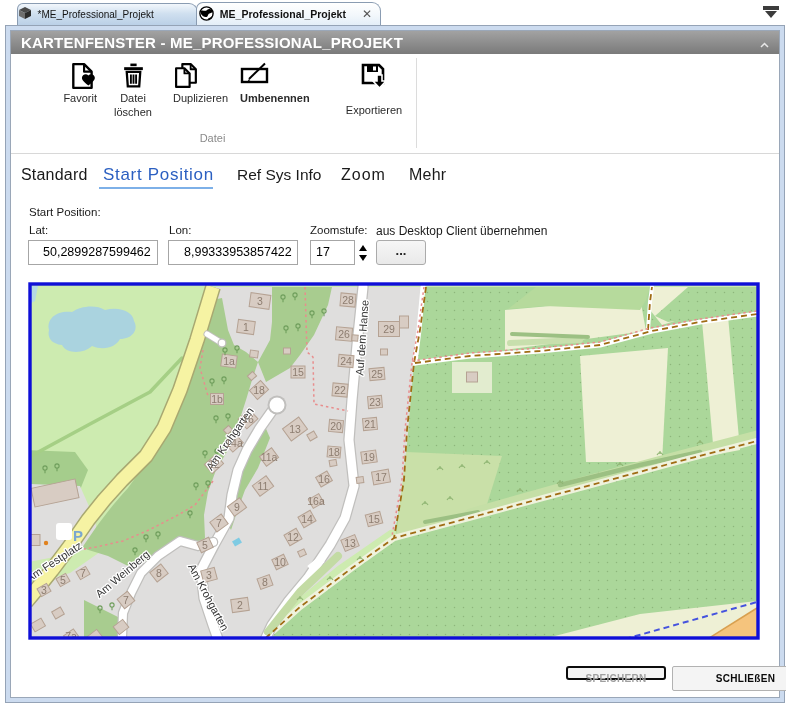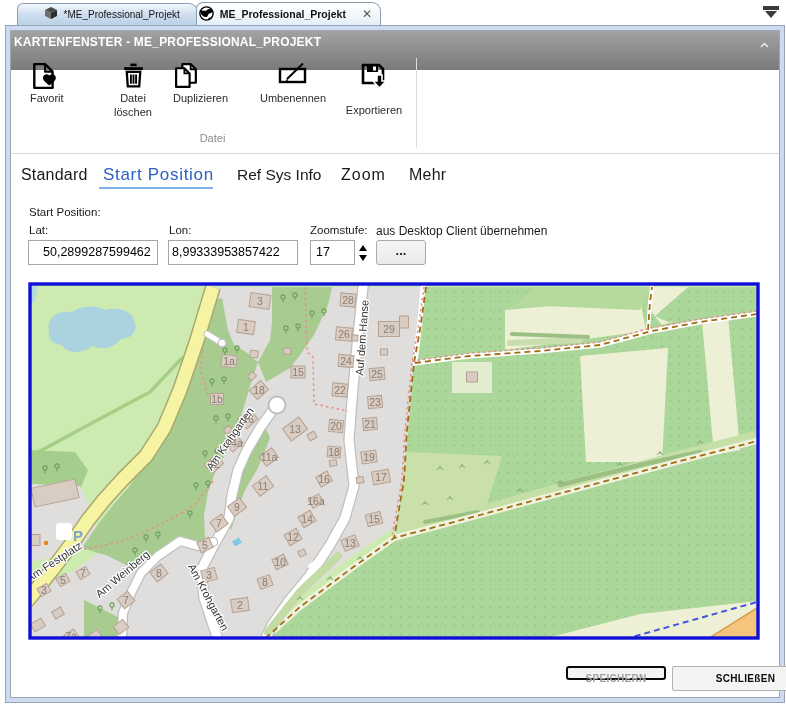--- a/index.html
+++ b/index.html
@@ -1,47 +1,47 @@
 <!DOCTYPE html>
 <html><head><meta charset="utf-8"><style>
 *{margin:0;padding:0;box-sizing:border-box;}
 body{width:786px;height:709px;position:relative;background:#fff;overflow:hidden;
  font-family:"Liberation Sans",sans-serif;}
 .abs{position:absolute;}
 </style></head><body>
 
 <div class="abs" style="left:17px;top:3px;width:181px;height:23px;border:1px solid #8a9cb2;border-bottom:none;
  border-radius:6px 9px 0 0;background:linear-gradient(#f2f7fc,#cfdfef 45%,#b9cfe6);
- font-size:10px;color:#141414;line-height:22px;padding-left:26px;white-space:nowrap;"><svg width="14" height="14" viewBox="0 0 14 14" style="vertical-align:-2px">
+ font-size:10px;color:#141414;line-height:22px;padding-left:0;white-space:nowrap;"><svg width="14" height="14" viewBox="0 0 14 14" style="vertical-align:-2px">
       <path d="M7,1 L13,4 L7,7 L1,4 Z" fill="#4a4a4a"></path>
       <path d="M1,4 L7,7 L7,13 L1,10 Z" fill="#6e6e6e"></path>
       <path d="M13,4 L7,7 L7,13 L13,10 Z" fill="#2b2b2b"></path>
     </svg>&nbsp; *ME_Professional_Projekt</div>
 <div class="abs" style="left:196px;top:2px;width:185px;height:24px;border:1px solid #8a9cb2;border-bottom:none;
  border-radius:7px 9px 0 0;background:linear-gradient(#ffffff,#f2f7fb 55%,#e2edf7);
  font-size:10.5px;color:#111;font-weight:bold;line-height:23px;padding-left:2px;white-space:nowrap;"><svg width="15" height="15" viewBox="0 0 15 15" style="vertical-align:-3px">
       <circle cx="7.5" cy="7.5" r="6.6" fill="#fff" stroke="#000" stroke-width="1.4"></circle>
       <path d="M2,5 c2,-1.5 4,1 6,-1 c1.5,-1.5 4,-1 5.5,0.5 c0.5,2 -1,2.5 -3,3 c-2,0.5 -1,3 -3,3.5 c-2,0.5 -4,-1 -5.5,-3 z" fill="#000"></path>
       <path d="M9,12.5 c1.5,-1 3,-1 4,-2.5 l0.5,1 c-1,1.5 -2.5,2.5 -4,2.5 z" fill="#000"></path>
     </svg>&nbsp; ME_Professional_Projekt<span style="position:absolute;right:8px;top:0;font-weight:normal;color:#555;font-size:12px;">✕</span></div>
 <div class="abs" style="left:763px;top:6px;width:16px;height:3.5px;background:#3c3c3c;"></div>
 <div class="abs" style="left:765px;top:11px;width:0;height:0;border-left:6px solid transparent;border-right:6px solid transparent;border-top:7px solid #3c3c3c;"></div>
 
 <div class="abs" style="left:5px;top:25px;width:780px;height:678px;border:1px solid #95a3b6;"></div>
 <div class="abs" style="left:6px;top:26px;width:778px;height:676px;border:4px solid #ccdbef;"></div>
 <div class="abs" style="left:10px;top:30px;width:770px;height:668px;border:1px solid #9aa7b8;background:#fff;"></div>
 
-<div class="abs" style="left:11px;top:31px;width:768px;height:39px;background:linear-gradient(#a2a2a2,#7a7a7a);
- color:#fff;font-weight:bold;font-size:12px;line-height:23px;padding-left:3px;letter-spacing:0.2px;">KARTENFENSTER - ME_PROFESSIONAL_PROJEKT</div>
+<div class="abs" style="left:11px;top:31px;width:768px;height:23px;background:linear-gradient(#a2a2a2,#7a7a7a);
+ color:#fff;font-weight:bold;font-size:15px;line-height:23px;padding-left:10px;letter-spacing:0.2px;">KARTENFENSTER - ME_PROFESSIONAL_PROJEKT</div>
 <div class="abs" style="left:760px;top:36px;width:9px;height:9px;">
  <svg width="9" height="9">
       <path d="M1,6 L4.5,2.5 L8,6" stroke="#e8e8e8" stroke-width="1.5" fill="none"></path>
     </svg></div>
 
-<div style="position:absolute;left:30px;top:62px;width:80px;text-align:left;">
+<div style="position:absolute;left:17px;top:62px;width:80px;text-align:right;">
     <div style="height:28px;"><svg width="28" height="28" viewBox="0 0 26 26">
         <path d="M4,2 h10 l7,7 v15 h-17 z" fill="none" stroke="#000" stroke-width="2.2" stroke-linejoin="round"></path>
         <path d="M14,2 v7 h7" fill="none" stroke="#000" stroke-width="2" stroke-linejoin="round"></path>
         <path d="M18,12.5 c2.2,-2.4 6,-0.6 6,2.2 c0,3 -3.9,5.4 -6,7.2 c-2.1,-1.8 -6,-4.2 -6,-7.2 c0,-2.8 3.8,-4.6 6,-2.2 z" fill="#000"></path>
       </svg></div>
     <div style="font-size:11px;color:#2a2a2a;line-height:13.5px;margin-top:2px;">
       <div>Favorit</div>
     </div>
   </div>
 <div style="position:absolute;left:93px;top:62px;width:80px;text-align:center;">
@@ -60,21 +60,21 @@
     <div style="height:28px;"><svg width="27" height="27" viewBox="0 0 26 26">
         <path d="M9,6 v-4 h8 l5,5 v13 h-6" fill="#fff" stroke="#000" stroke-width="2.1" stroke-linejoin="round"></path>
         <path d="M17,2 v5 h5" fill="none" stroke="#000" stroke-width="1.8" stroke-linejoin="round"></path>
         <path d="M3,6 h8 l5,5 v13 h-13 z" fill="#fff" stroke="#000" stroke-width="2.1" stroke-linejoin="round"></path>
         <path d="M11,6 v5 h5" fill="none" stroke="#000" stroke-width="1.8" stroke-linejoin="round"></path>
       </svg></div>
     <div style="font-size:11px;color:#2a2a2a;line-height:13.5px;margin-top:2px;">
       <div>Duplizieren</div>
     </div>
   </div>
-<div style="position:absolute;left:253px;top:62px;width:80px;text-align:center;">
+<div style="position:absolute;left:240px;top:62px;width:80px;text-align:left;font-weight:bold;">
     <div style="height:28px;"><svg width="30" height="26" viewBox="0 0 30 26">
         <rect x="2" y="7" width="25" height="13" fill="none" stroke="#000" stroke-width="2.4"></rect>
         <path d="M9,17 L25,1.5" stroke="#000" stroke-width="2" fill="none"></path>
         <path d="M9,17 l-1.5,2.5 l2.8,-1.2 z" fill="#000"></path>
       </svg></div>
     <div style="font-size:11px;color:#2a2a2a;line-height:13.5px;margin-top:2px;">
       <div>Umbenennen</div>
     </div>
   </div>
 <div style="position:absolute;left:334px;top:62px;width:80px;text-align:center;">
@@ -98,21 +98,21 @@
 <div class="abs" style="left:237px;top:166px;font-size:15.5px;letter-spacing:0px;color:#1a1a1a;">Ref Sys Info</div>
 <div class="abs" style="left:341px;top:166px;font-size:16px;letter-spacing:1px;color:#1a1a1a;">Zoom</div>
 <div class="abs" style="left:409px;top:166px;font-size:16px;letter-spacing:0.2px;color:#1a1a1a;">Mehr</div>
 
 <div class="abs" style="left:29px;top:206px;font-size:11.5px;color:#1a1a1a;">Start Position:</div>
 <div class="abs" style="left:29px;top:224px;font-size:11.5px;color:#1a1a1a;">Lat:</div>
 <div class="abs" style="left:169px;top:224px;font-size:11.5px;color:#1a1a1a;">Lon:</div>
 <div class="abs" style="left:310px;top:224px;font-size:11.5px;color:#1a1a1a;">Zoomstufe:</div>
 <div class="abs" style="left:376px;top:224px;font-size:12px;color:#1a1a1a;">aus Desktop Client übernehmen</div>
 <div class="abs" style="left:28px;top:240px;width:130px;height:25px;border:1px solid #a6a6a6;font-size:12.5px;line-height:23px;padding-left:14px;color:#000;">50,2899287599462</div>
-<div class="abs" style="left:168px;top:240px;width:130px;height:25px;border:1px solid #a6a6a6;font-size:12.5px;line-height:23px;padding-left:3px;color:#000;">8,99333953857422</div>
+<div class="abs" style="left:168px;top:240px;width:130px;height:25px;border:1px solid #a6a6a6;font-size:12.5px;line-height:23px;padding-left:15px;color:#000;">8,99333953857422</div>
 <div class="abs" style="left:310px;top:240px;width:45px;height:25px;border:1px solid #a6a6a6;font-size:12.5px;line-height:23px;padding-left:5px;color:#000;">17</div>
 <div class="abs" style="left:359px;top:245px;width:0;height:0;border-left:4.5px solid transparent;border-right:4.5px solid transparent;border-bottom:6px solid #000;"></div>
 <div class="abs" style="left:359px;top:255px;width:0;height:0;border-left:4.5px solid transparent;border-right:4.5px solid transparent;border-top:6px solid #000;"></div>
 <div class="abs" style="left:376px;top:240px;width:50px;height:25px;border:1px solid #ababab;border-radius:3px;background:linear-gradient(#f6f6f6,#e9e9e9);font-size:13px;font-weight:bold;color:#222;text-align:center;line-height:19px;">...</div>
 
 <svg width="786" height="709" viewBox="0 0 786 709" style="position:absolute;left:0;top:0">
     <defs>
       <clipPath id="mc">
         <rect x="31" y="285" width="726" height="352"></rect>
       </clipPath>

